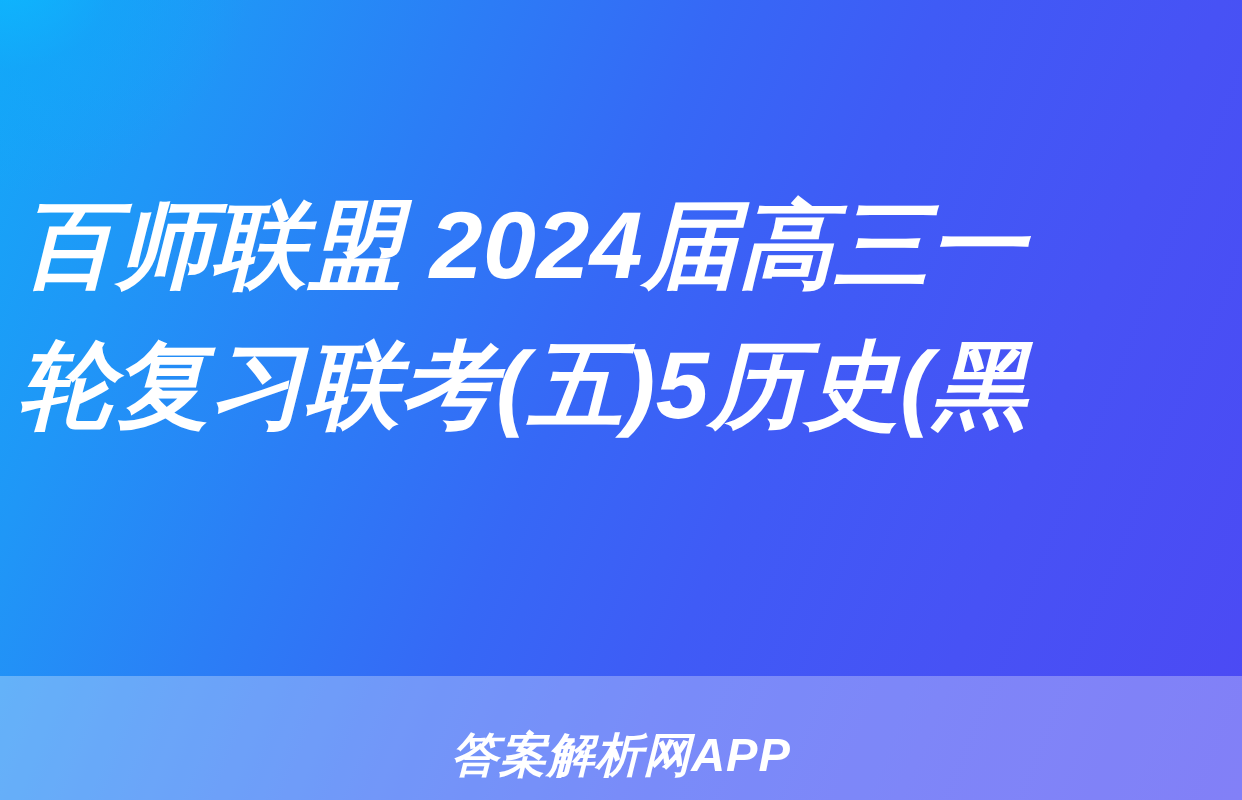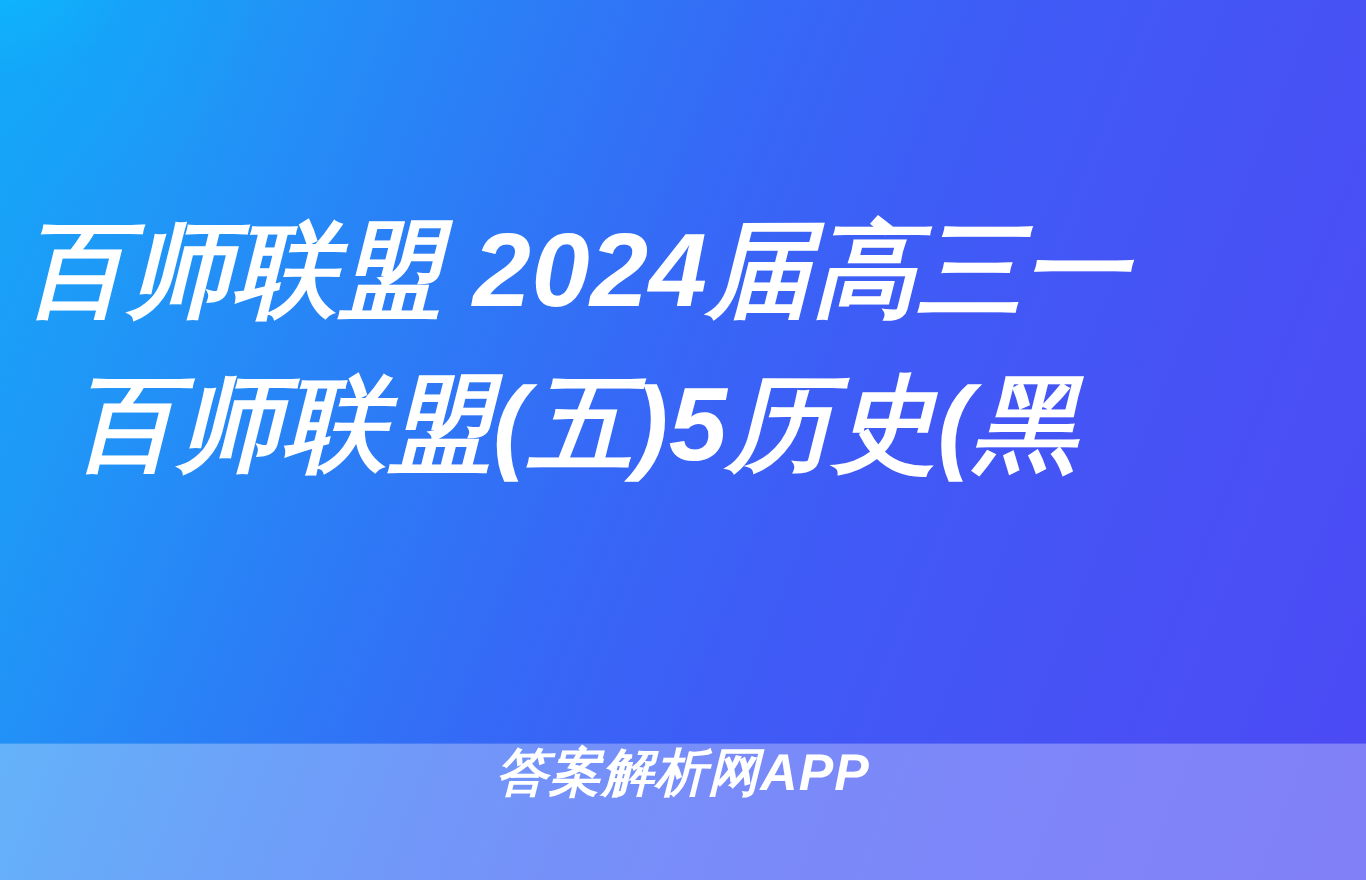--- a/index.html
+++ b/index.html
@@ -74,40 +74,40 @@
     position: absolute;
     left: 0;
     top: 676px;
     width: 1242px;
     height: 124px;
     background: rgba(255, 255, 255, 0.30);
   }
   .watermark {
     position: absolute;
     left: 0;
-    top: 671px;
+    top: 724px;
     width: 1242px;
     text-align: center;
     color: #ffffff;
     font-family: "Liberation Sans", "DejaVu Sans", sans-serif;
     font-weight: 700;
     font-style: italic;
     font-size: 47px;
     line-height: 62px;
     letter-spacing: 1px;
     white-space: pre;
   }
 </style>
 </head>
 <body>
 
 <div id="poster">
 
   <div class="title-block">
     <span class="title-line">百师联盟 2024届高三一</span>
-    <span class="title-line">百师联盟(五)5历史(黑</span>
+    <span class="title-line">轮复习联考(五)5历史(黑</span>
   </div>
 
   <div class="bottom-band"></div>
 
   <div class="watermark">答案解析网APP</div>
 
 </div>
 
 </body></html>

